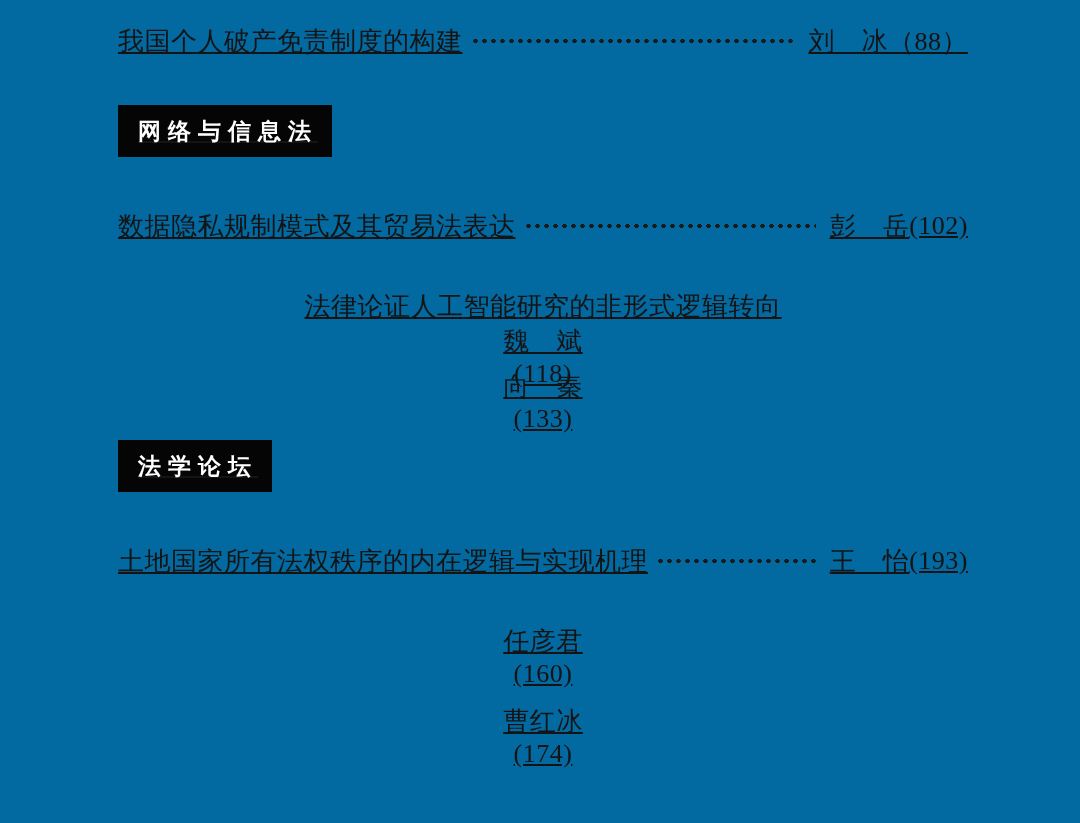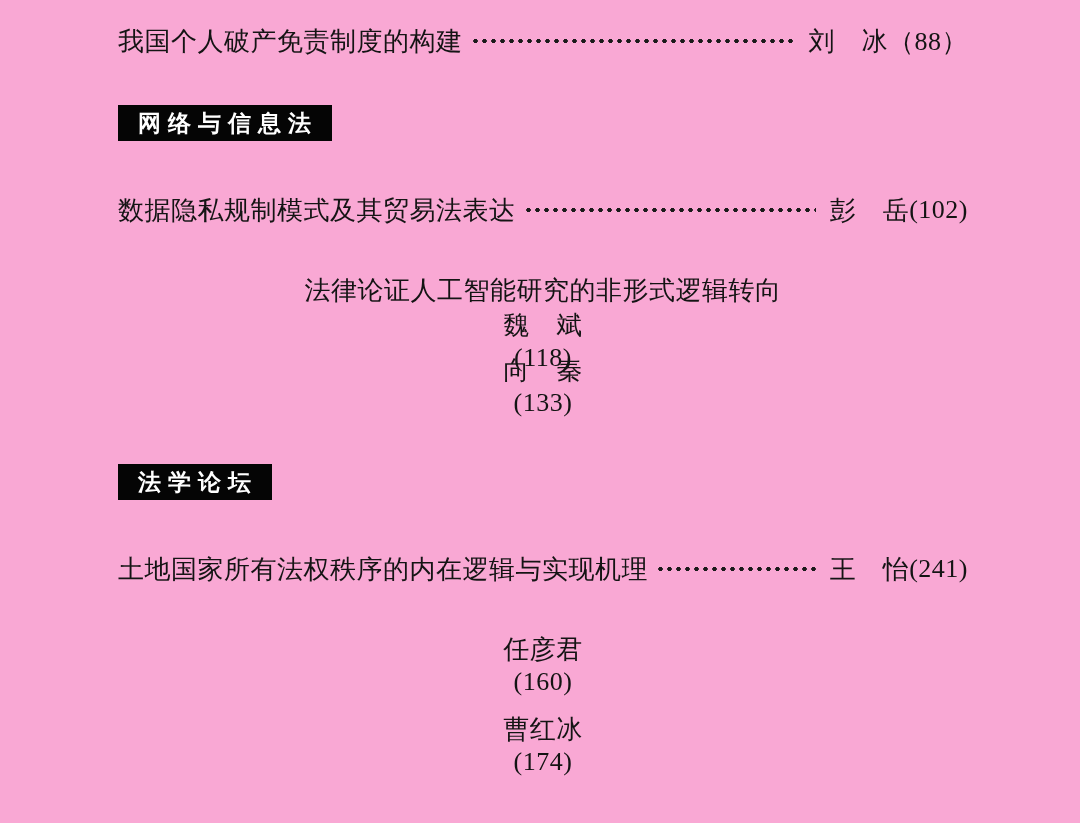--- a/index.html
+++ b/index.html
@@ -6,45 +6,46 @@
   html, body {
     width: 1080px;
     background: #ffffff;
     font-family: "Liberation Serif", "DejaVu Serif", serif;
     color: #141414;
   }
   .page {
     position: relative;
     width: 1080px;
     height: 823px;
-    background: #f9a8d4;
+    background: #0369a1;
     overflow: hidden;
+    text-decoration: underline;
   }
   .toc {
     display: flex;
     flex-direction: column;
     padding: 24px 112px 0 118px;
   }
   .toc-section {
     display: flex;
     flex-direction: column;
     align-items: stretch;
   }
   .toc-section + .toc-section { margin-top: 47px; }
-  .toc-section:last-child { margin-top: 77px; }
+  .toc-section:last-child { margin-top: 37px; }
   .section-header {
     align-self: flex-start;
     background: #050505;
     color: #ffffff;
     font-size: 23px;
     font-weight: bold;
     line-height: 1;
     letter-spacing: 7px;
     padding: 8px 14px 7px 20px;
-    height: 36px;
+    height: 52px;
     display: flex;
     align-items: center;
   }
   .entry {
     display: flex;
     align-items: center;
     height: 34px;
     font-size: 26px;
     letter-spacing: 0.5px;
     white-space: nowrap;
@@ -114,21 +115,21 @@
       </div>
     </div>
 
     <div class="toc-section">
       <div class="section-header">法学论坛</div>
 
       <div class="entry">
         <span class="entry-title">土地国家所有法权秩序的内在逻辑与实现机理</span>
         <span class="dot-leader"></span>
         <span class="entry-author">王　怡</span>
-        <span class="entry-page">(241)</span>
+        <span class="entry-page">(193)</span>
       </div>
 
       <div class="entry">
         <span class="dot-leader"></span>
         <span class="entry-author">任彦君</span>
         <span class="entry-page">(160)</span>
       </div>
 
       <div class="entry">
         <span class="dot-leader"></span>

